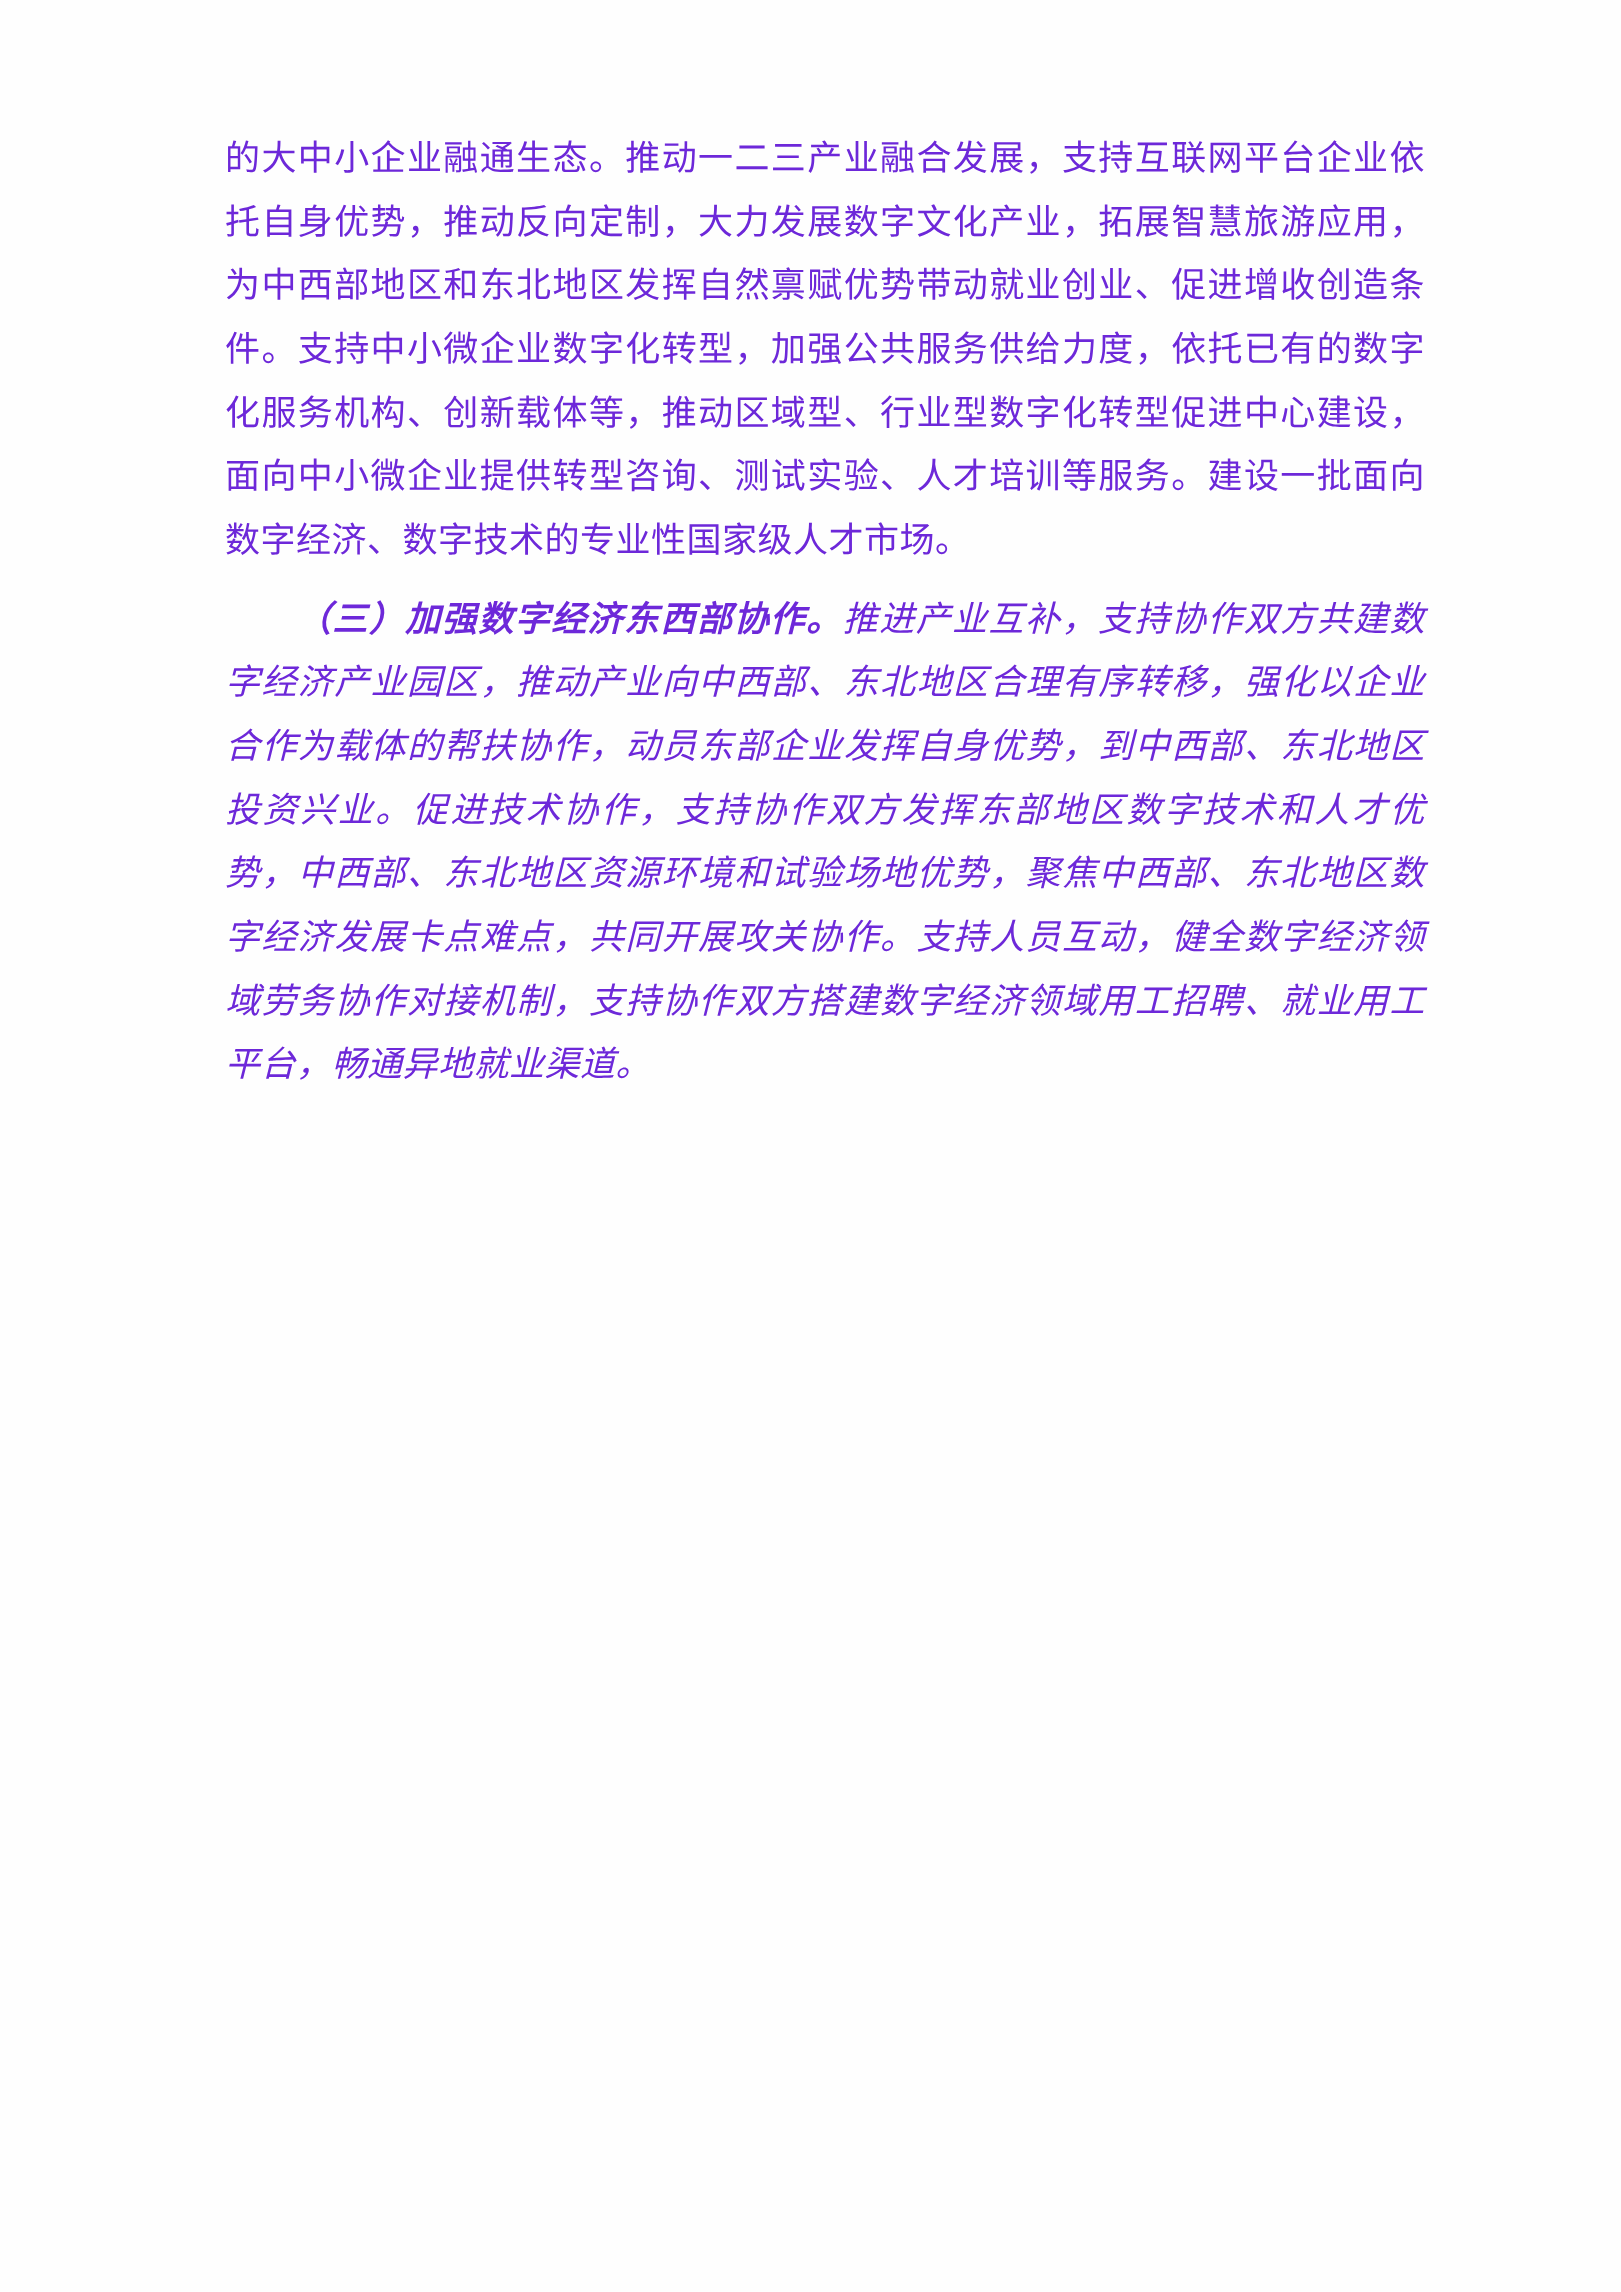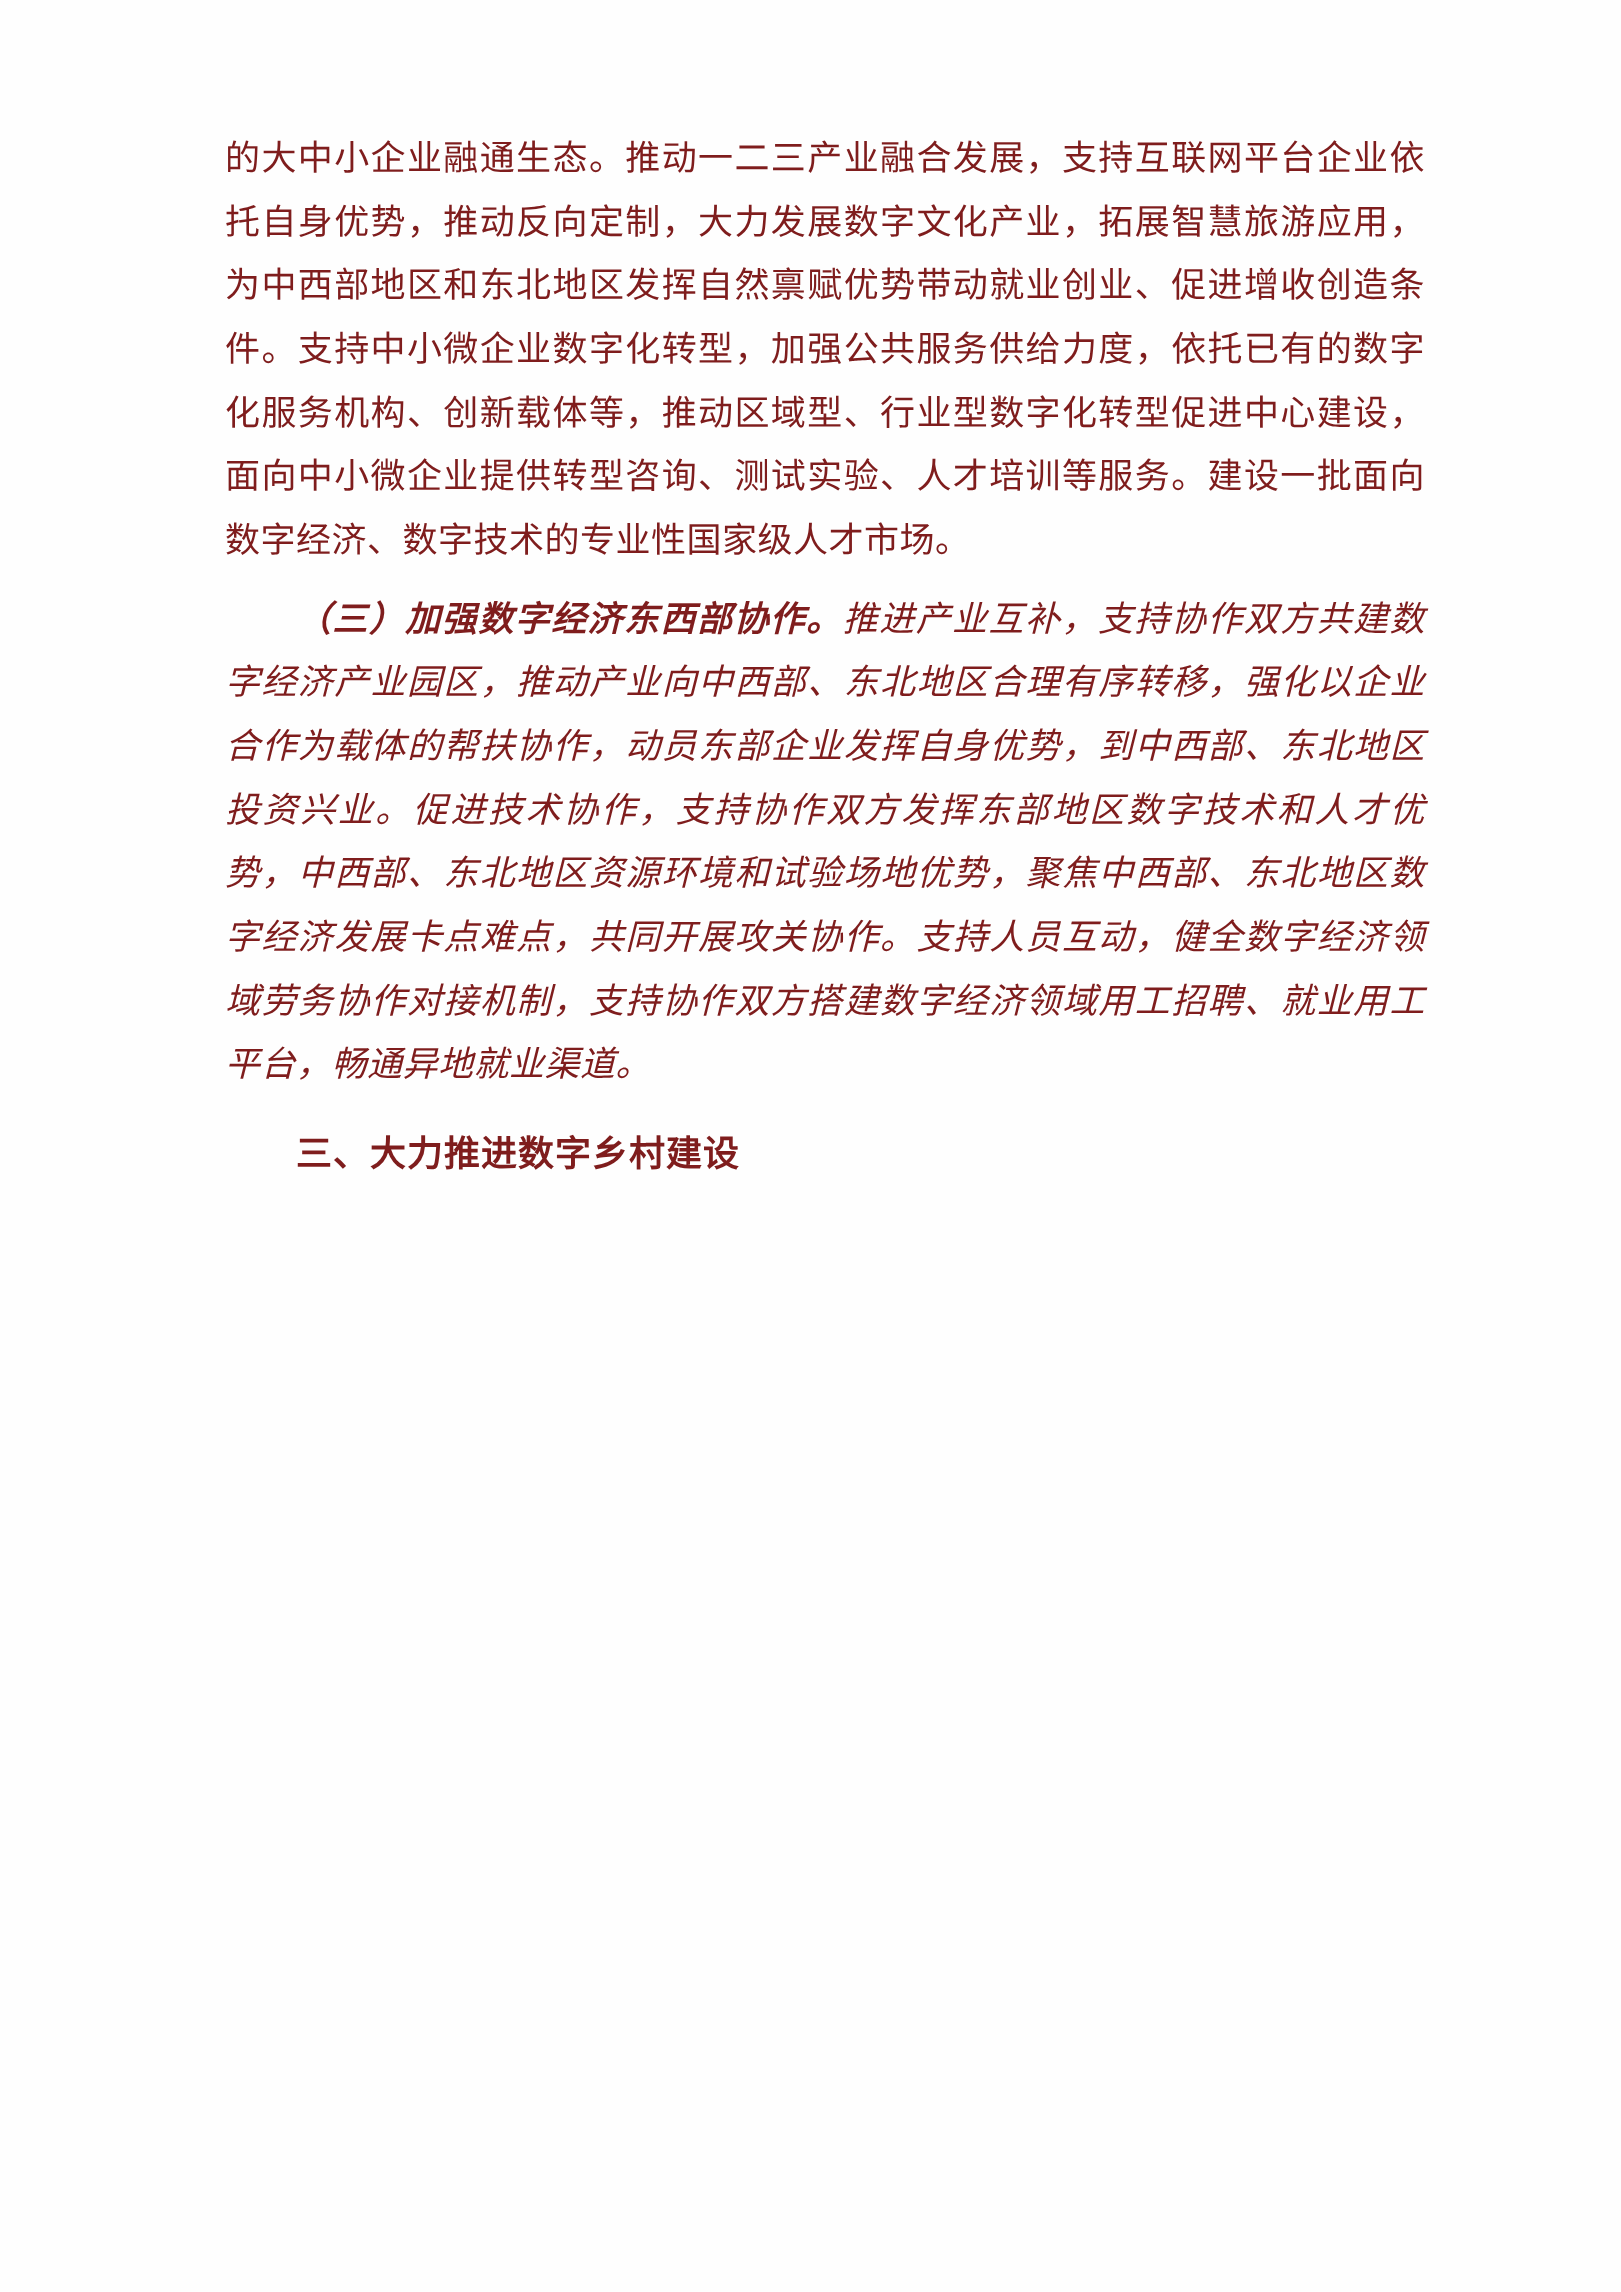--- a/index.html
+++ b/index.html
@@ -8,21 +8,21 @@
     background: #ffffff;
   }
   .page {
     width: 1621px;
     height: 2293px;
     background: #fefefe;
     position: relative;
     box-sizing: border-box;
     padding: 127px 196px 88px 225px;
     font-family: "DejaVu Serif", "Liberation Serif", serif;
-    color: #7f1d1d;
+    color: #6d28d9;
     overflow: hidden;
   }
   .doc-body {
     font-size: 35px;
     line-height: 1.82;
     letter-spacing: 0.5px;
     text-align: justify;
     text-justify: inter-character;
   }
   p.para {
@@ -52,18 +52,17 @@
 
 <div class="page">
   <div class="doc-body">
 
     <p class="para">的大中小企业融通生态。推动一二三产业融合发展，支持互联网平台企业依托自身优势，推动反向定制，大力发展数字文化产业，拓展智慧旅游应用，为中西部地区和东北地区发挥自然禀赋优势带动就业创业、促进增收创造条件。支持中小微企业数字化转型，加强公共服务供给力度，依托已有的数字化服务机构、创新载体等，推动区域型、行业型数字化转型促进中心建设，面向中小微企业提供转型咨询、测试实验、人才培训等服务。建设一批面向数字经济、数字技术的专业性国家级人才市场。</p>
 
     <div class="spacer-sm"></div>
 
     <p class="para indent"><span class="bold-lead">（三）加强数字经济东西部协作。</span><span>推进产业互补，支持协作双方共建数字经济产业园区，推动产业向中西部、东北地区合理有序转移，强化以企业合作为载体的帮扶协作，动员东部企业发挥自身优势，到中西部、东北地区投资兴业。促进技术协作，支持协作双方发挥东部地区数字技术和人才优势，中西部、东北地区资源环境和试验场地优势，聚焦中西部、东北地区数字经济发展卡点难点，共同开展攻关协作。支持人员互动，健全数字经济领域劳务协作对接机制，支持协作双方搭建数字经济领域用工招聘、就业用工平台，畅通异地就业渠道。</span></p>
 
-    <h2 class="section-heading">三、大力推进数字乡村建设</h2>
 
 
   </div>
 </div>
 
 
 </body></html>

